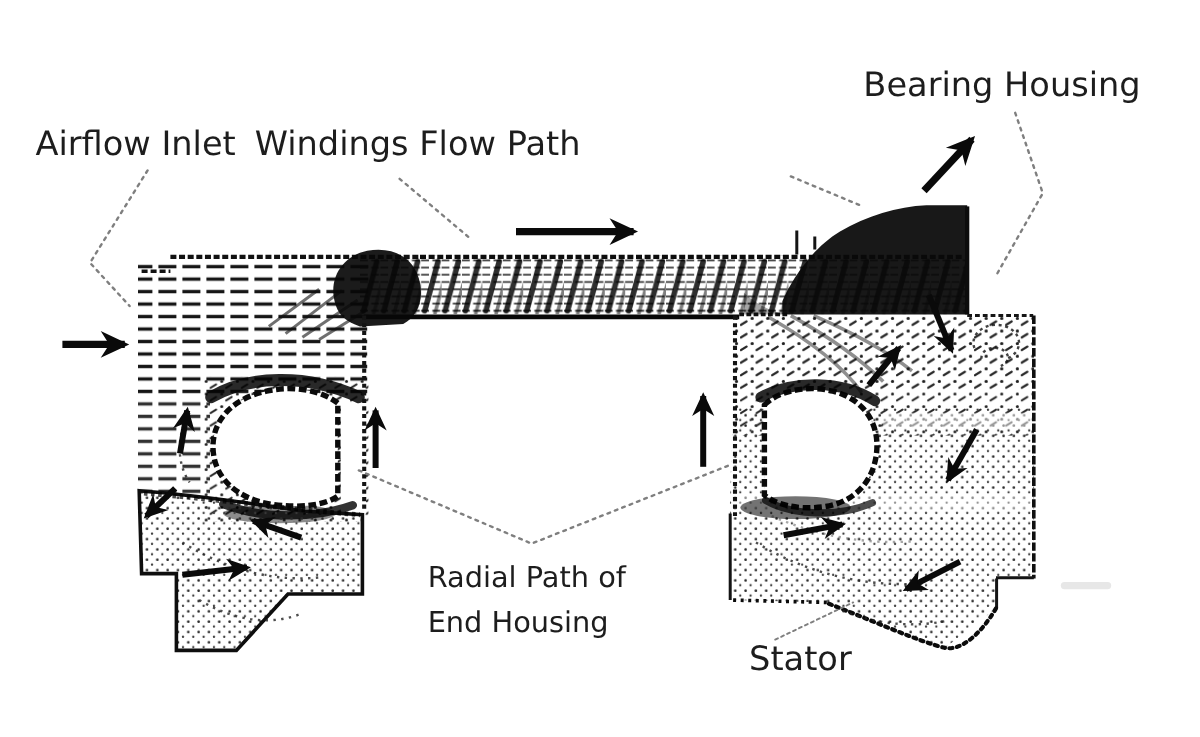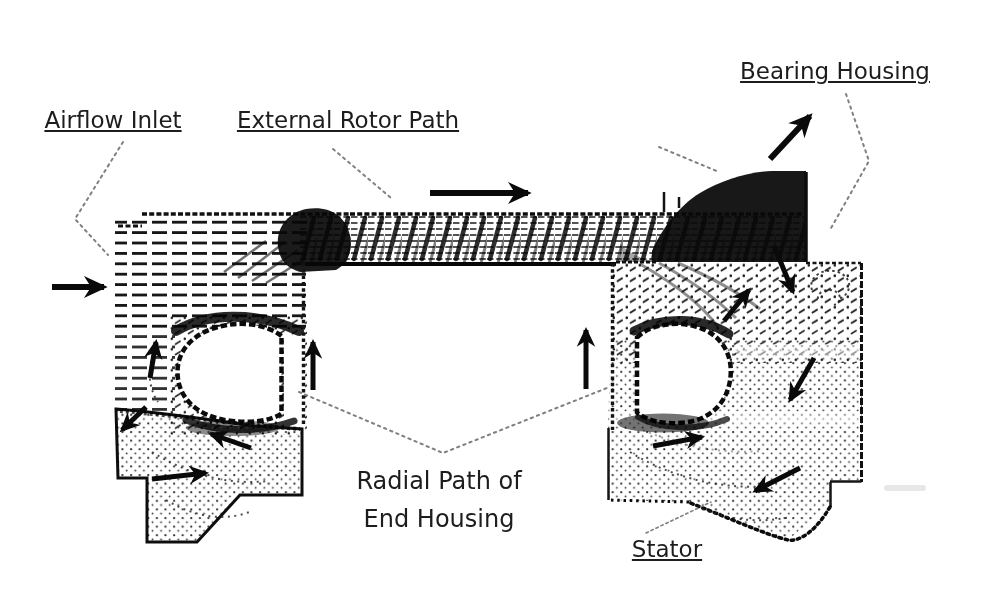--- a/index.html
+++ b/index.html
@@ -1,21 +1,21 @@
 <!DOCTYPE html>
 <html><head>
 <meta charset="utf-8">
 <style>
   html,body{margin:0;padding:0;background:#fff;}
   #stage{position:relative;width:1000px;height:614px;background:#ffffff;overflow:hidden;
          font-family:"DejaVu Sans","Liberation Sans",sans-serif;}
   #fig{position:absolute;left:0;top:0;}
   .lbl{position:absolute;transform:translateX(-50%);white-space:nowrap;
-       font-size:23px;line-height:30px;color:#1d1d1d;text-decoration:underline;}
-  .lbl2{position:absolute;transform:translateX(-50%);text-align:center;
+       font-size:28px;line-height:30px;color:#1d1d1d;}
+  .lbl2{position:absolute;transform:translateX(-50%);text-align:left;
         font-size:24px;line-height:38px;color:#1d1d1d;white-space:nowrap;}
 </style>
 </head>
 <body>
 
 <div id="stage">
 
   <svg id="fig" width="1000" height="614" viewBox="0 0 1000 614" aria-hidden="true">
     <defs>
       <marker id="ah" viewBox="0 0 10 10" refX="8.2" refY="5" markerWidth="4.4" markerHeight="4.4" orient="auto-start-reverse">
@@ -146,20 +146,20 @@
       <polyline points="123,142 75,219 108,255"></polyline>
       <polyline points="333,149 391,198"></polyline>
       <polyline points="659,147 719,172"></polyline>
       <polyline points="846,94 869,161 831,228"></polyline>
       <polyline points="299,392 443,453 607,388"></polyline>
       <polyline points="646,533 711,502" stroke-width="1.6" stroke-dasharray="2.5 3"></polyline>
     </g>
   </svg>
 
   <div class="lbl" style="left:113px;top:105px">Airflow Inlet</div>
-  <div class="lbl" style="left:348px;top:105px">External Rotor Path</div>
+  <div class="lbl" style="left:348px;top:105px">Windings Flow Path</div>
   <div class="lbl" style="left:835px;top:56px">Bearing Housing</div>
   <div class="lbl2" style="left:439px;top:462px">
     <div>Radial Path of</div>
     <div>End Housing</div>
   </div>
   <div class="lbl" style="left:667px;top:534px">Stator</div>
 </div>
 
 </body></html>

